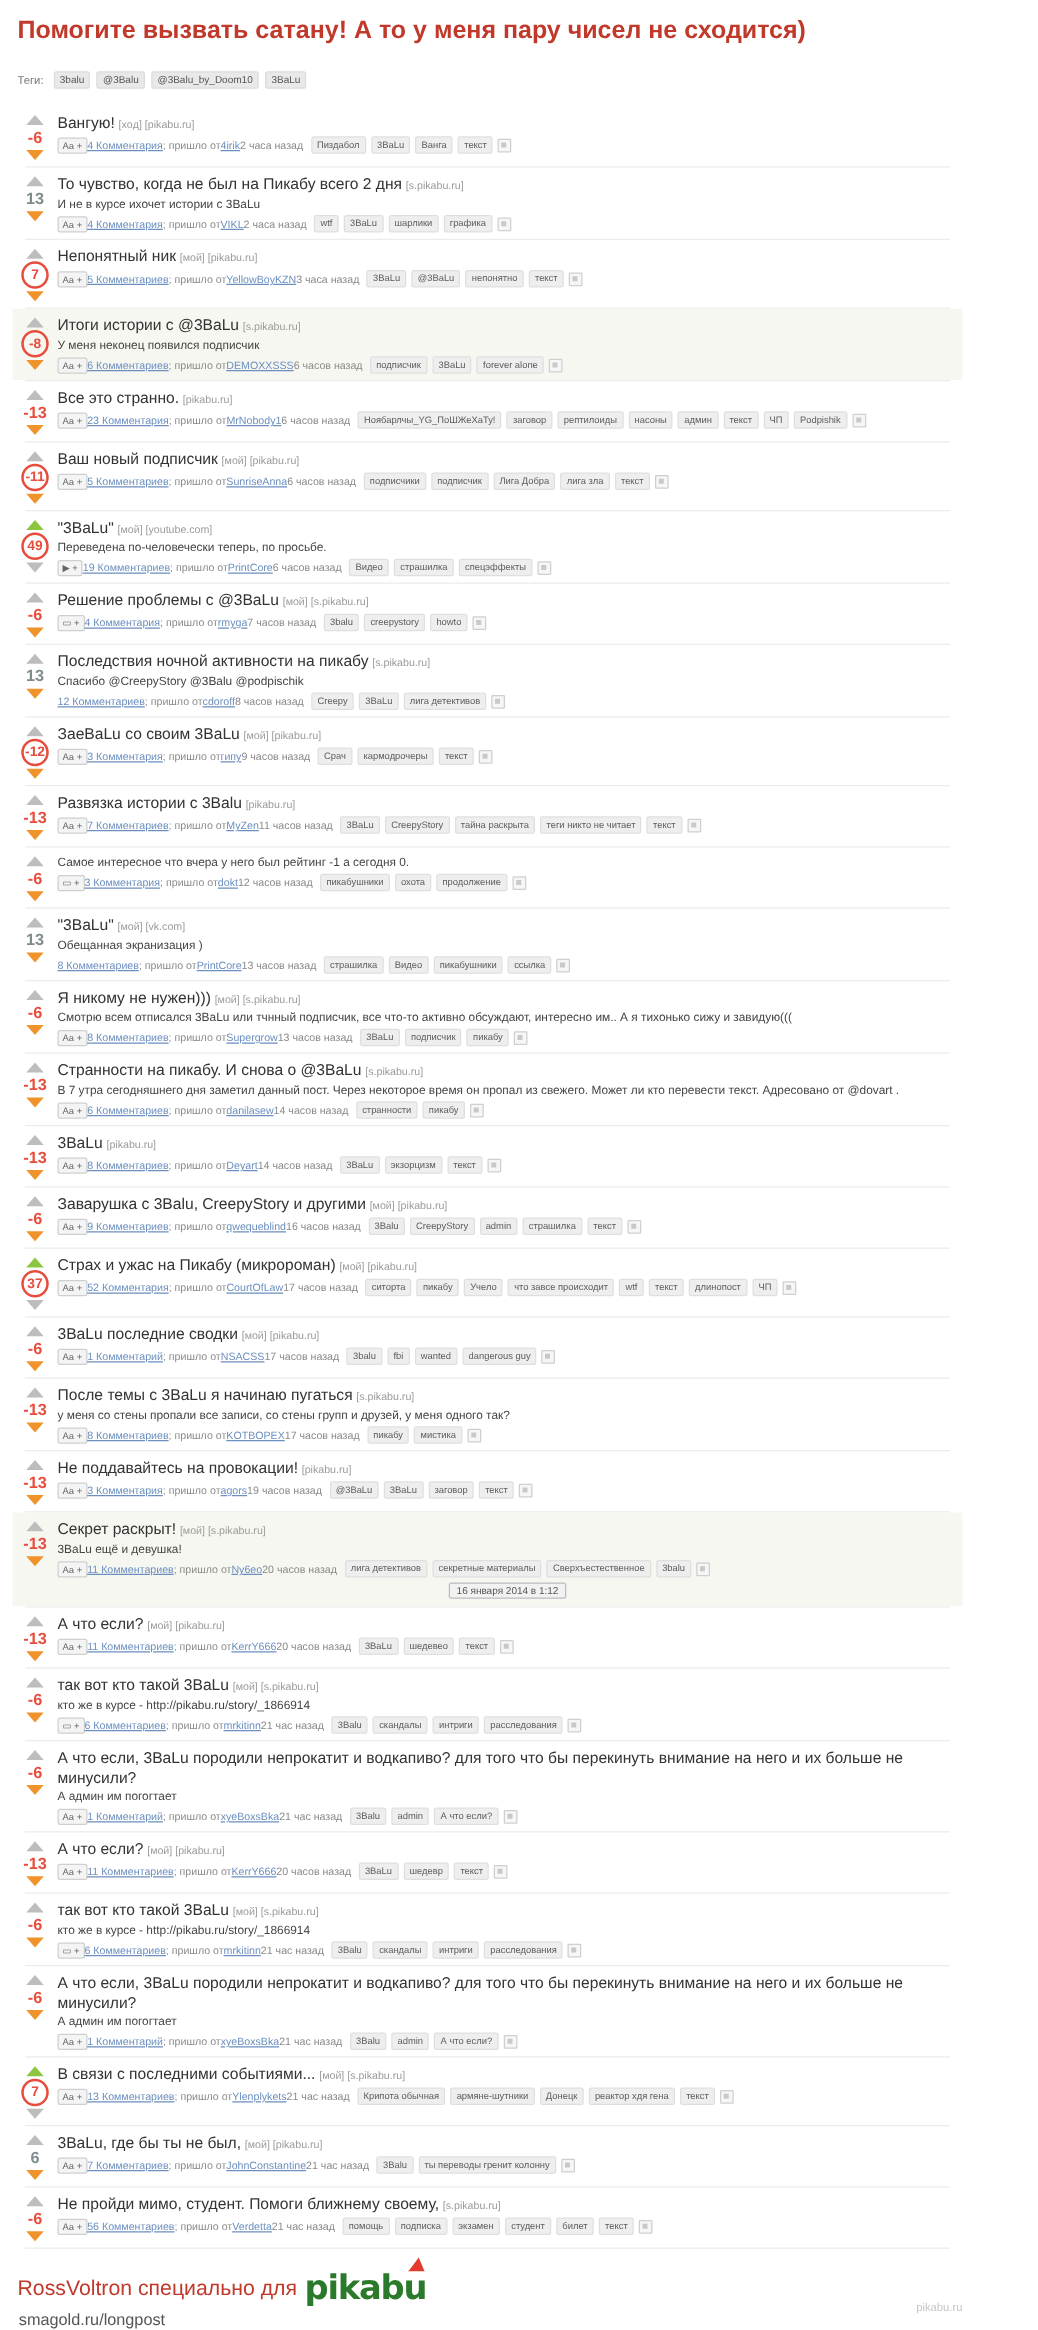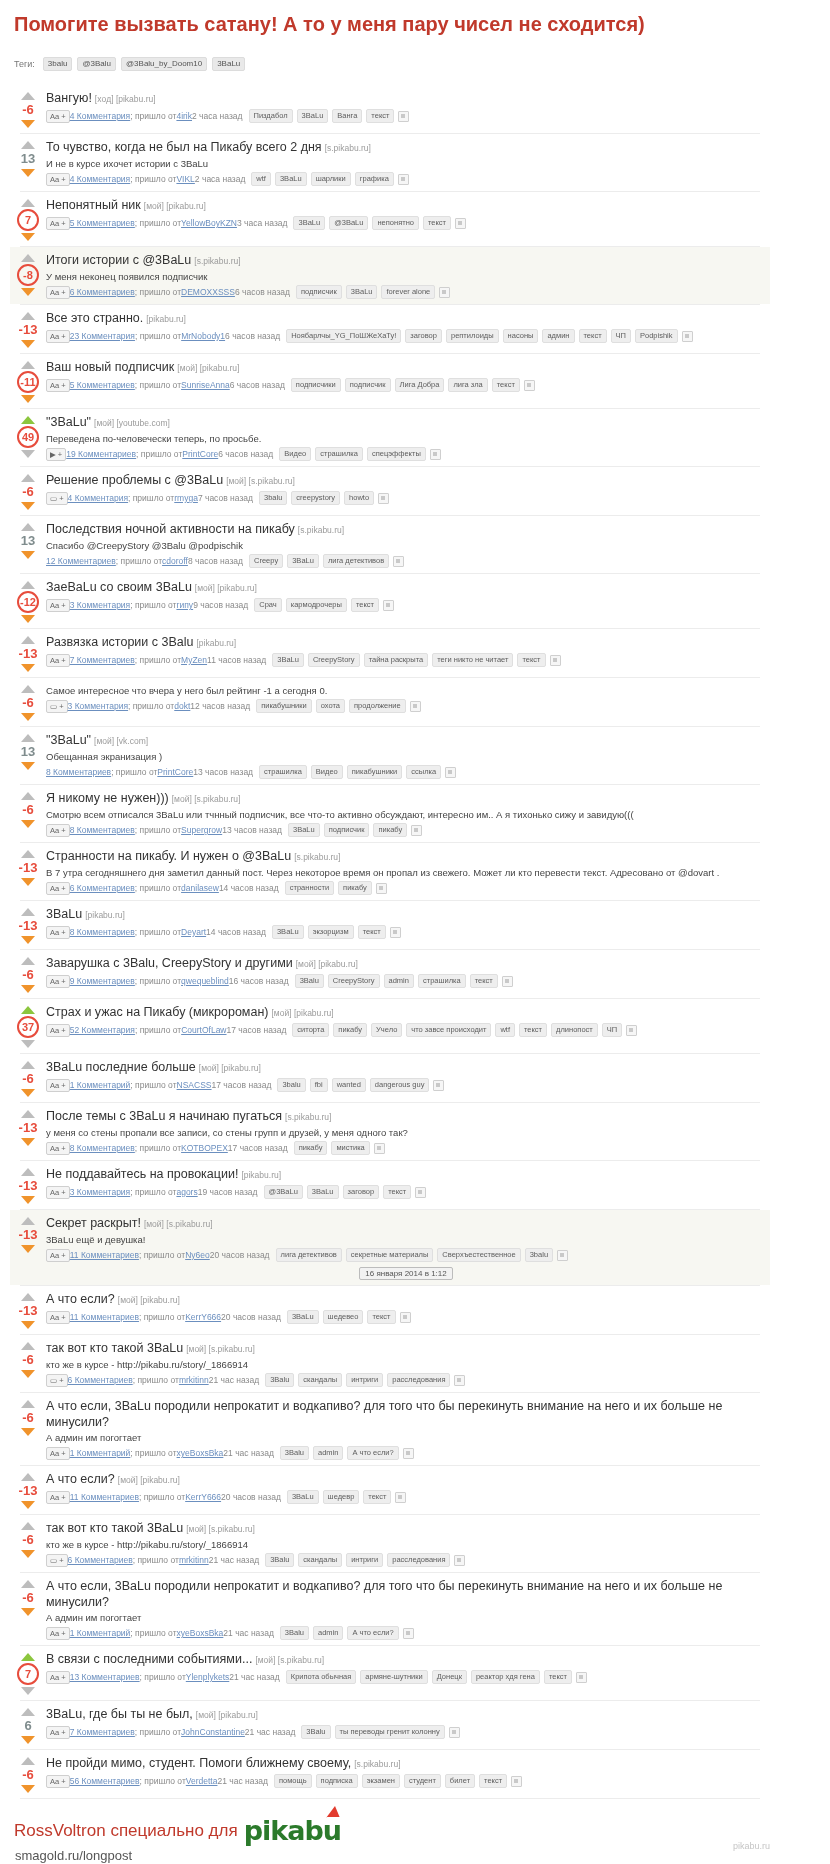--- a/index.html
+++ b/index.html
@@ -576,21 +576,21 @@
         </div>
       </div>
       <div class="divider"></div>
       <div class="post">
         <div class="rating">
           <div class="arrow up"></div>
           <div class="score neg">-13</div>
           <div class="arrow down orange"></div>
         </div>
         <div class="pbody">
-          <div class="ptitle"><span class="t">Странности на пикабу. И нужен о @3BaLu</span><span class="src">[s.pikabu.ru]</span></div>
+          <div class="ptitle"><span class="t">Странности на пикабу. И снова о @3BaLu</span><span class="src">[s.pikabu.ru]</span></div>
           <div class="ptext">В 7 утра сегодняшнего дня заметил данный пост. Через некоторое время он пропал из свежего. Может ли кто перевести текст. Адресовано от @dovart .</div>
           <div class="meta">
             <span class="aa">Аа +</span>
             <a class="cnt" href="#">6 Комментариев</a>
             <span class="by">; пришло от</span>
             <a class="user" href="#">danilasew</a>
             <span class="ago">14 часов назад</span>
             <span class="ptags">
               <span class="ptag">странности</span>
               <span class="ptag">пикабу</span>
@@ -679,21 +679,21 @@
         </div>
       </div>
       <div class="divider"></div>
       <div class="post">
         <div class="rating">
           <div class="arrow up"></div>
           <div class="score neg">-6</div>
           <div class="arrow down orange"></div>
         </div>
         <div class="pbody">
-          <div class="ptitle"><span class="t">3BaLu последние больше</span><span class="src">[мой] [pikabu.ru]</span></div>
+          <div class="ptitle"><span class="t">3BaLu последние сводки</span><span class="src">[мой] [pikabu.ru]</span></div>
           <div class="meta">
             <span class="aa">Аа +</span>
             <a class="cnt" href="#">1 Комментарий</a>
             <span class="by">; пришло от</span>
             <a class="user" href="#">NSACSS</a>
             <span class="ago">17 часов назад</span>
             <span class="ptags">
               <span class="ptag">3balu</span>
               <span class="ptag">fbi</span>
               <span class="ptag">wanted</span>

